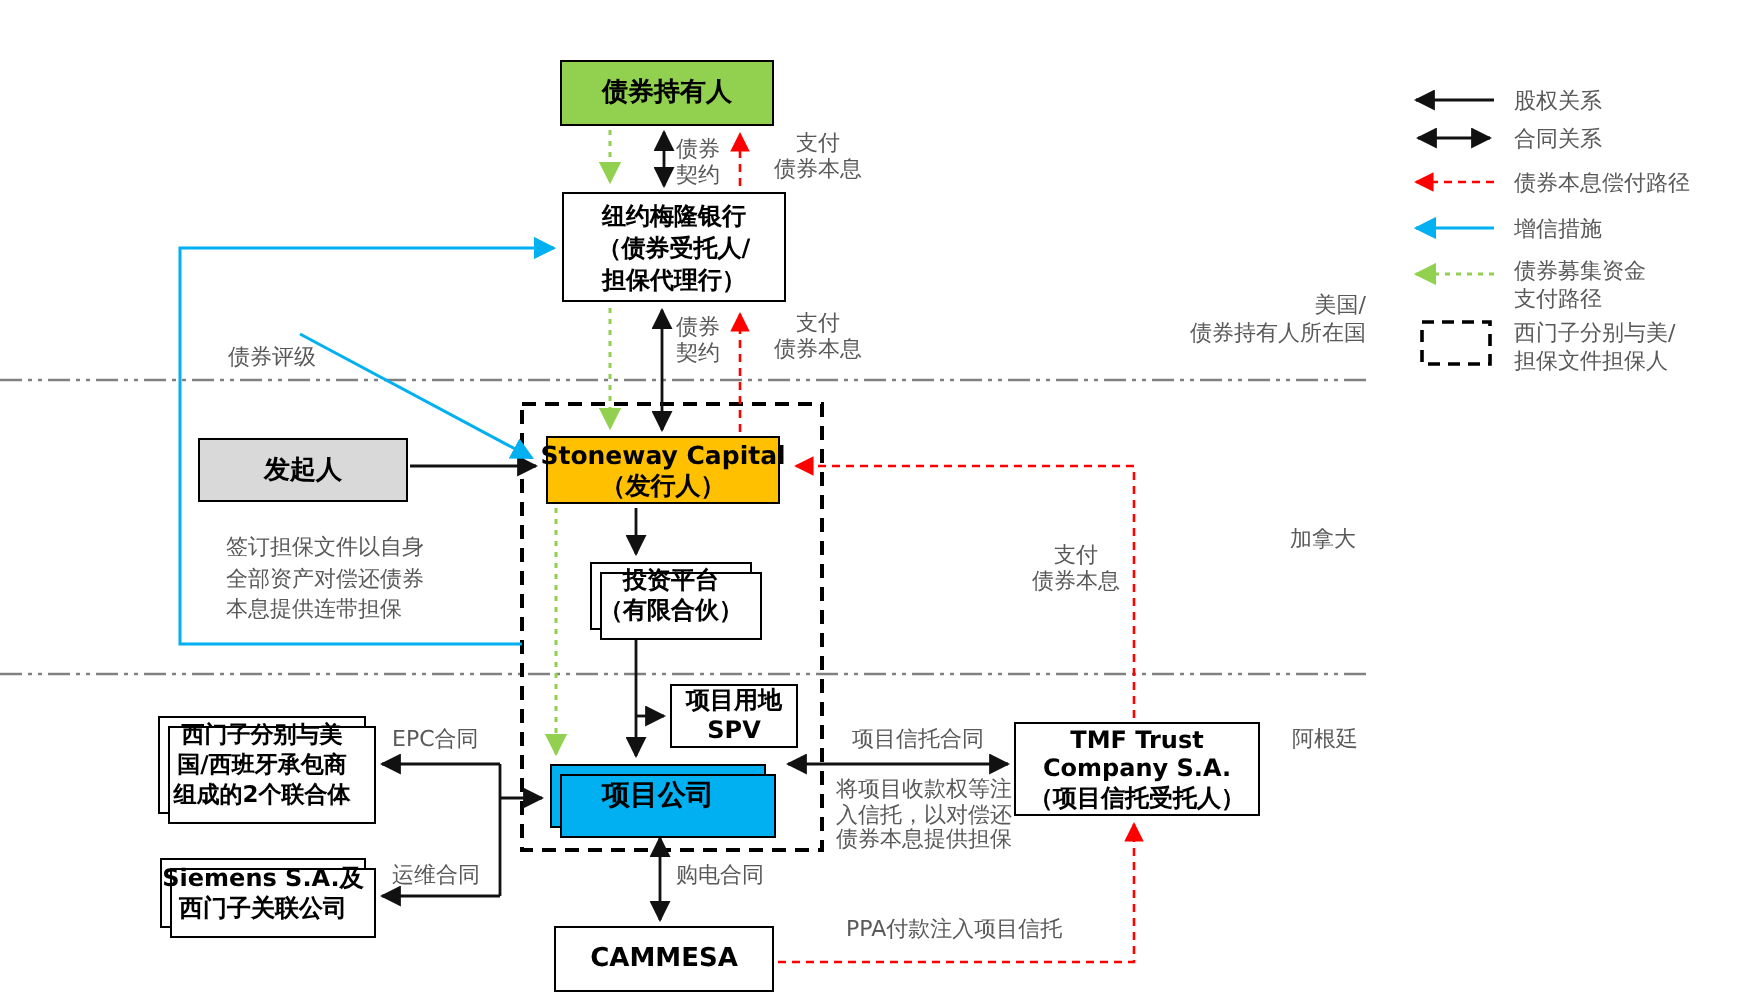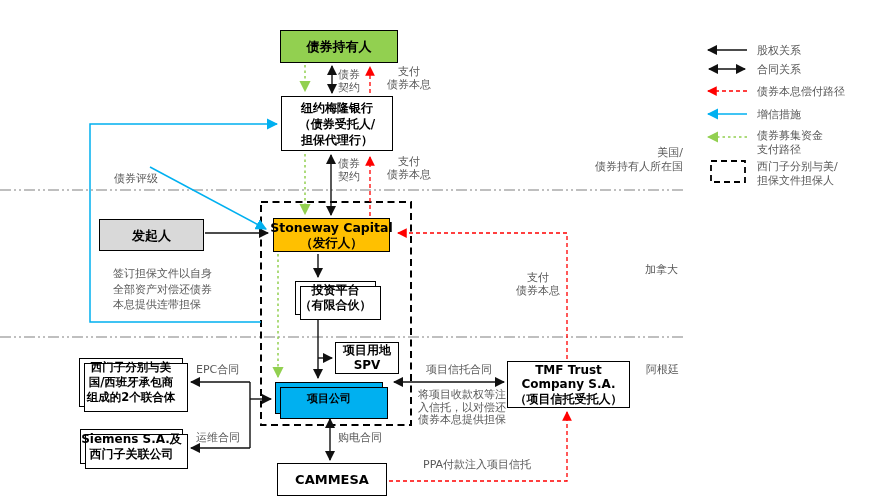--- a/index.html
+++ b/index.html
@@ -86,21 +86,21 @@
     <g fill="none">
       <line x1="747" y1="50" x2="708" y2="50" stroke="#111" stroke-width="1.4" marker-end="url(#ab)"></line>
       <line x1="709" y1="69" x2="745" y2="69" stroke="#111" stroke-width="1.4" marker-start="url(#ab)" marker-end="url(#ab)"></line>
       <line x1="747" y1="91" x2="708" y2="91" stroke="#FF0000" stroke-width="1.3" stroke-dasharray="4 3" marker-end="url(#ar)"></line>
       <line x1="747" y1="114" x2="708" y2="114" stroke="#00B0F0" stroke-width="1.5" marker-end="url(#ac)"></line>
       <line x1="747" y1="137" x2="708" y2="137" stroke="#92D050" stroke-width="1.5" stroke-dasharray="2.5 3" marker-end="url(#ag)"></line>
       <rect x="711" y="161" width="34" height="21" stroke="#000" stroke-width="1.8" stroke-dasharray="6 4"></rect>
     </g>
   </svg>
 
-  <div class="bx green" style="left:280px;top:30px;width:118px;height:33px;font-size:13px;">
+  <div class="bx green" style="left:280px;top:30px;width:107px;height:33px;font-size:13px;">
     <span>债券持有人</span>
   </div>
 
   <div class="bx" style="left:281px;top:96px;width:112px;height:55px;line-height:16px;">
     <span>纽约梅隆银行</span>
     <span>（债券受托人/</span>
     <span>担保代理行）</span>
   </div>
 
 
@@ -116,21 +116,21 @@
   <div class="bx stk" style="left:295px;top:281px;width:81px;height:34px;">
     <span>投资平台</span>
     <span>（有限合伙）</span>
   </div>
 
   <div class="bx" style="left:335px;top:342px;width:64px;height:32px;">
     <span>项目用地</span>
     <span>SPV</span>
   </div>
 
-  <div class="bx blue stk" style="left:275px;top:382px;width:108px;height:32px;font-size:11px;">
+  <div class="bx blue stk" style="left:275px;top:382px;width:108px;height:32px;font-size:14px;">
     <span>项目公司</span>
   </div>
 
   <div class="bx" style="left:277px;top:463px;width:110px;height:33px;font-size:13px;">
     <span>CAMMESA</span>
   </div>
 
   <div class="bx stk" style="left:79px;top:358px;width:104px;height:49px;font-size:11.5px;line-height:15px;">
     <span>西门子分别与美</span>
     <span>国/西班牙承包商</span>

